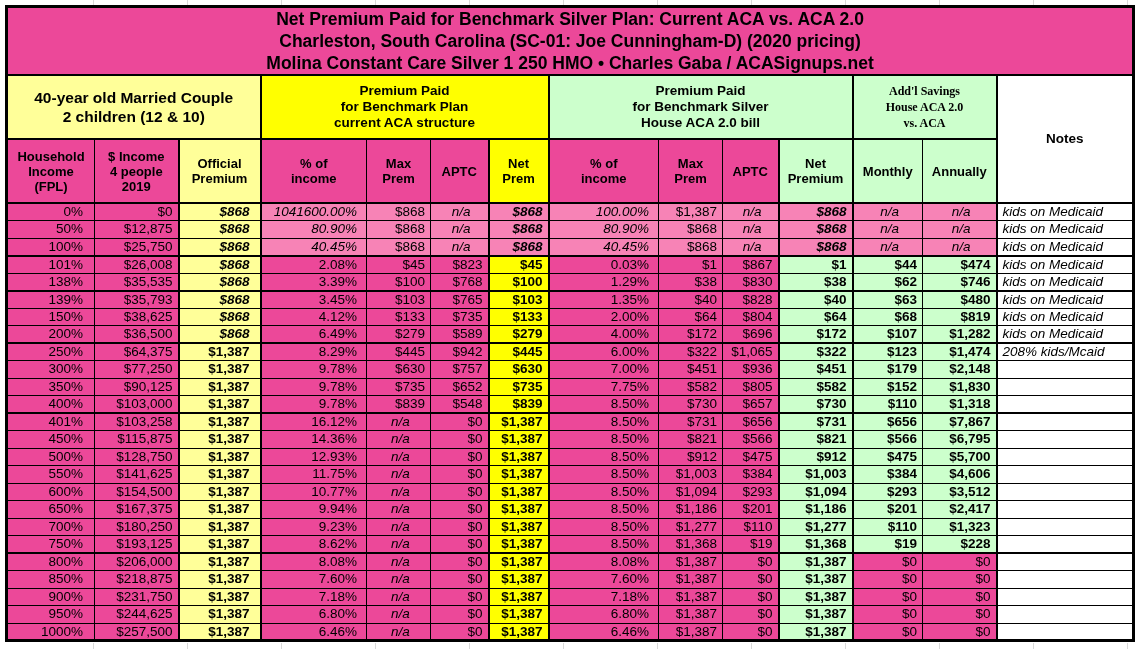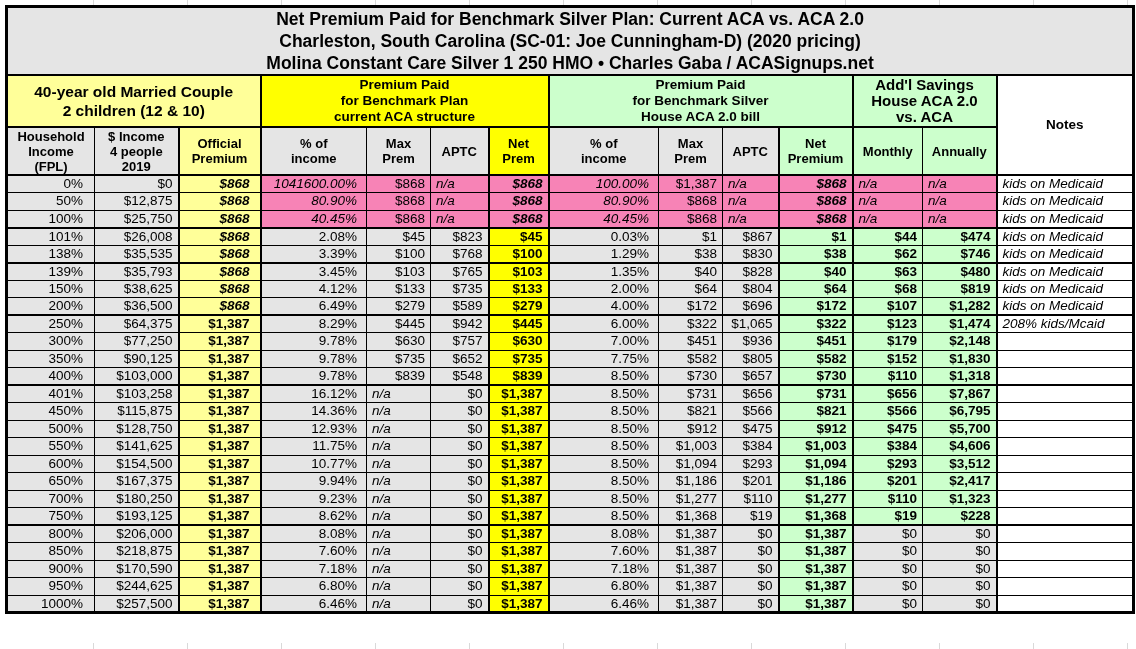--- a/index.html
+++ b/index.html
@@ -5,53 +5,53 @@
   * { box-sizing: border-box; }
   html,body { margin:0; padding:0; background:#fff; width:1136px; height:649px; overflow:hidden;
     font-family:"Liberation Sans", sans-serif; color:#000; }
   
   body::before { content:""; position:absolute; top:0; left:0; width:1136px; height:6px;
     background:repeating-linear-gradient(to right, #ffffff 0 93px, #d9d9d9 93px 94px); }
   body::after { content:""; position:absolute; top:643px; left:0; width:1136px; height:6px;
     background:repeating-linear-gradient(to right, #ffffff 0 93px, #d9d9d9 93px 94px); }
 
   table { border-collapse:collapse; table-layout:fixed; position:absolute; top:5px; left:5px;
-    width:1127px; z-index:2; background:#e5e5e5; border:3px solid #000; }
+    width:1127px; z-index:2; background:#ec4899; border:3px solid #000; }
   td, th { border:1px solid #000; padding:0 5px; font-size:13.5px; line-height:1.16;
     overflow:hidden; white-space:nowrap; }
 
   
   .title-cell { height:68px; text-align:center; vertical-align:middle; border-bottom:2px solid #000; }
   .title-cell div { font-weight:bold; font-size:17.5px; line-height:22px; }
 
   
   .grp th { border:2px solid #000; text-align:center; vertical-align:middle; font-weight:bold; }
-  .g-hh   { height:52px; font-size:15.5px; line-height:19px; background:var(--py); }
+  .g-hh   { height:64px; font-size:15.5px; line-height:19px; background:var(--py); }
   .g-aca  { font-size:13.5px; line-height:16px; background:var(--yy); }
   .g-aca20{ font-size:13.5px; line-height:16px; background:var(--pg); }
-  .g-sav  { font-size:15px; line-height:16px; background:var(--pg); }
+  .g-sav  { font-size:12px; line-height:16px; background:var(--pg);font-family:Liberation Serif, serif; }
   .g-notes{ background:#fff; font-size:13.5px; vertical-align:middle; }
   .pre { white-space:pre-line; }
 
   
-  .colhead th { height:48px; text-align:center; vertical-align:middle; font-weight:bold;
+  .colhead th { height:64px; text-align:center; vertical-align:middle; font-weight:bold;
     font-size:13px; line-height:15px; border-bottom:2px solid #000; white-space:pre-line; }
 
   
   tbody td { height:17.5px; text-align:right; }
   .c0 { padding-right:11px; }
   .c2 { padding-right:10px; }
   .c3, .c7 { padding-right:9px;margin-top:12px; }
   .off { background:var(--py); font-weight:bold; }
   .yel { background:var(--yy); }
   .grn { background:var(--pg); }
   .pink{ background:var(--pk); }
   .b  { font-weight:bold; }
   .it { font-style:italic; }
-  .na { text-align:left; font-style:italic; padding-right:1px; }
+  .na { text-align:center; font-style:italic; padding-right:1px; }
   .notes { text-align:left; font-style:italic; background:#fff; }
 
   
   .vl2 { border-left:2px solid #000 !important; }
   tr.tb td { border-bottom:2px solid #000; }
 </style>
 </head>
 <body>
 
 <table>
@@ -468,21 +468,21 @@
         <td class="c7 vl2">7.60%</td>
         <td class="c8">$1,387</td>
         <td class="c9">$0</td>
         <td class="c10 vl2 b grn">$1,387</td>
         <td class="c11 vl2">$0</td>
         <td class="c12">$0</td>
         <td class="c13 vl2 notes"></td>
       </tr>
       <tr>
         <td class="c0">900%</td>
-        <td class="c1">$170,590</td>
+        <td class="c1">$231,750</td>
         <td class="c2 vl2 off">$1,387</td>
         <td class="c3 vl2">7.18%</td>
         <td class="c4 na">n/a</td>
         <td class="c5">$0</td>
         <td class="c6 vl2 b yel">$1,387</td>
         <td class="c7 vl2">7.18%</td>
         <td class="c8">$1,387</td>
         <td class="c9">$0</td>
         <td class="c10 vl2 b grn">$1,387</td>
         <td class="c11 vl2">$0</td>

